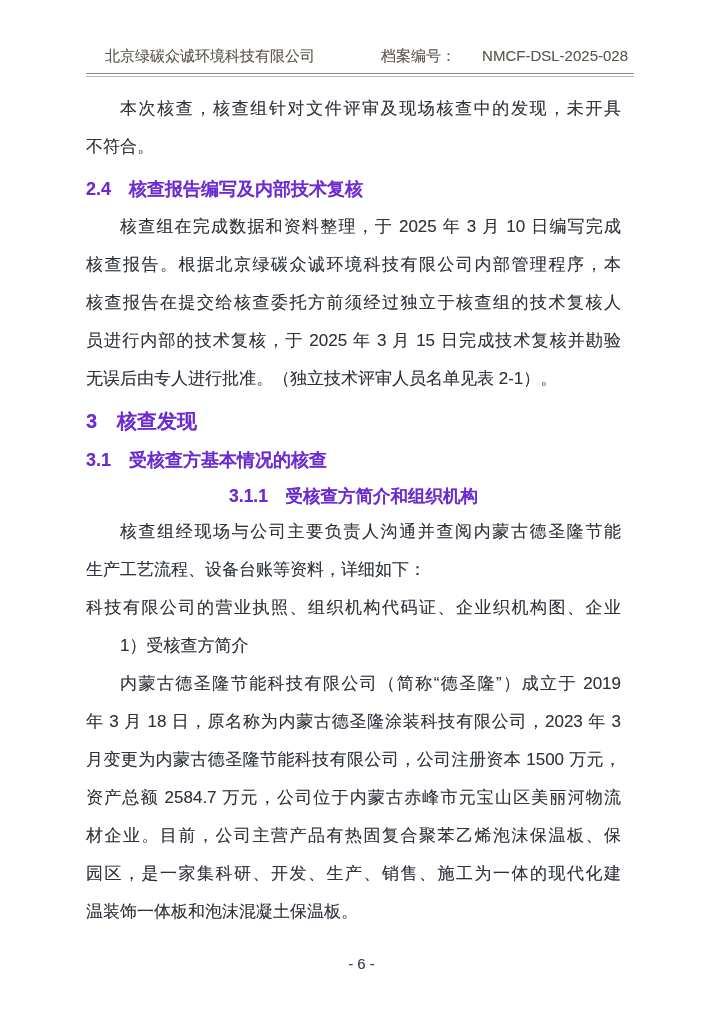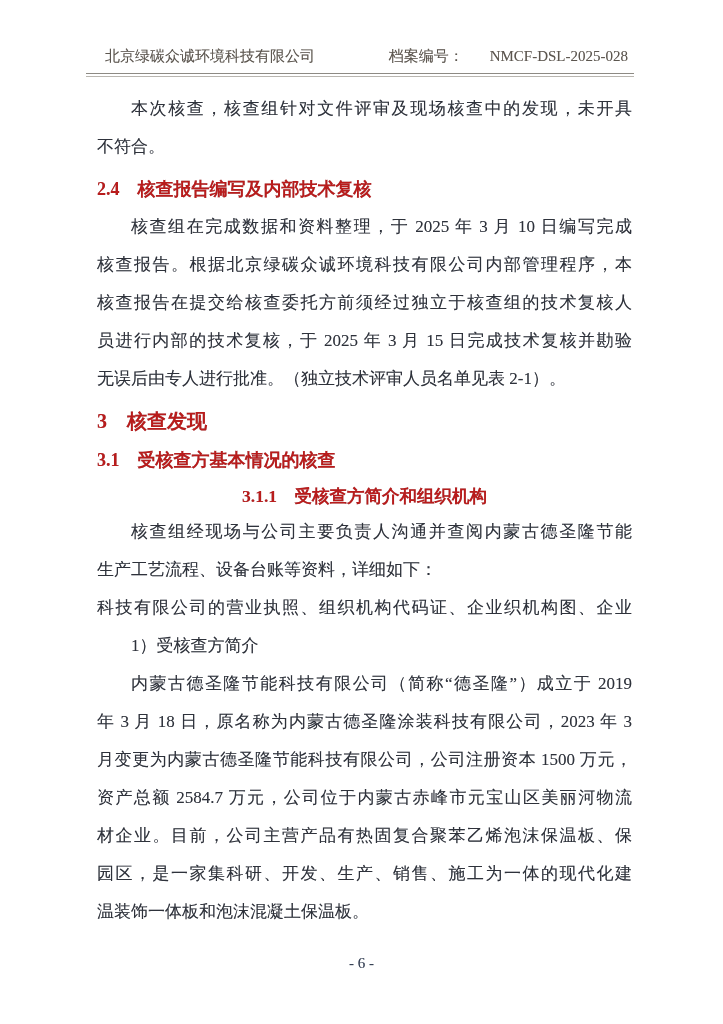--- a/index.html
+++ b/index.html
@@ -6,21 +6,21 @@
     margin: 0;
     padding: 0;
     background: #ffffff;
   }
   .page {
     position: relative;
     width: 723px;
     height: 1024px;
     margin: 0 auto;
     background: var(--page_bg, #ffffff);
-    font-family: Liberation Serif, serif;
+    font-family: Liberation Sans, sans-serif;
     color: var(--body_text, #2e323b);
     overflow: hidden;
     box-sizing: border-box;
     padding: 46px 89px 0 86px;
   }
   
   .hdr {
     display: flex;
     justify-content: space-between;
     align-items: flex-end;
@@ -33,36 +33,35 @@
   .hdr .file-label { margin-right: 26px; }
   .hdr-rule {
     margin-top: 7px;
     height: 2px;
     border-top: 1px solid var(--rule, #8d8a84);
     border-bottom: 1px solid #b9b6b0;
   }
   
   .doc {
     margin-top: 13px;
-    margin-left: 11px;
     width: 535px;
     font-size: 17px;
     text-shadow: 0 0 0.6px rgba(42,46,58,.35);
   }
   .para { margin: 0; }
   .line {
     line-height: 38px;
     text-align: justify;
     text-align-last: justify;
   }
   .line.first { text-indent: 2em; }
   .line.end   { text-align-last: left; }
   .heading {
     font-weight: bold;
-    color: #b91c1c;
+    color: #6d28d9;
   }
   .heading.h1 { font-size: 20px; line-height: 32px; margin: 7px 0 5px; }
   .heading.h2 { font-size: 18px; line-height: 30px; margin: 8px 0 4px; }
   .heading.h3 { font-size: 17.5px; line-height: 30px; margin: 6px 0 2px; text-align: center; }
   
   .ftr {
     position: absolute;
     left: 0; right: 0;
     bottom: 52px;
     text-align: center;

